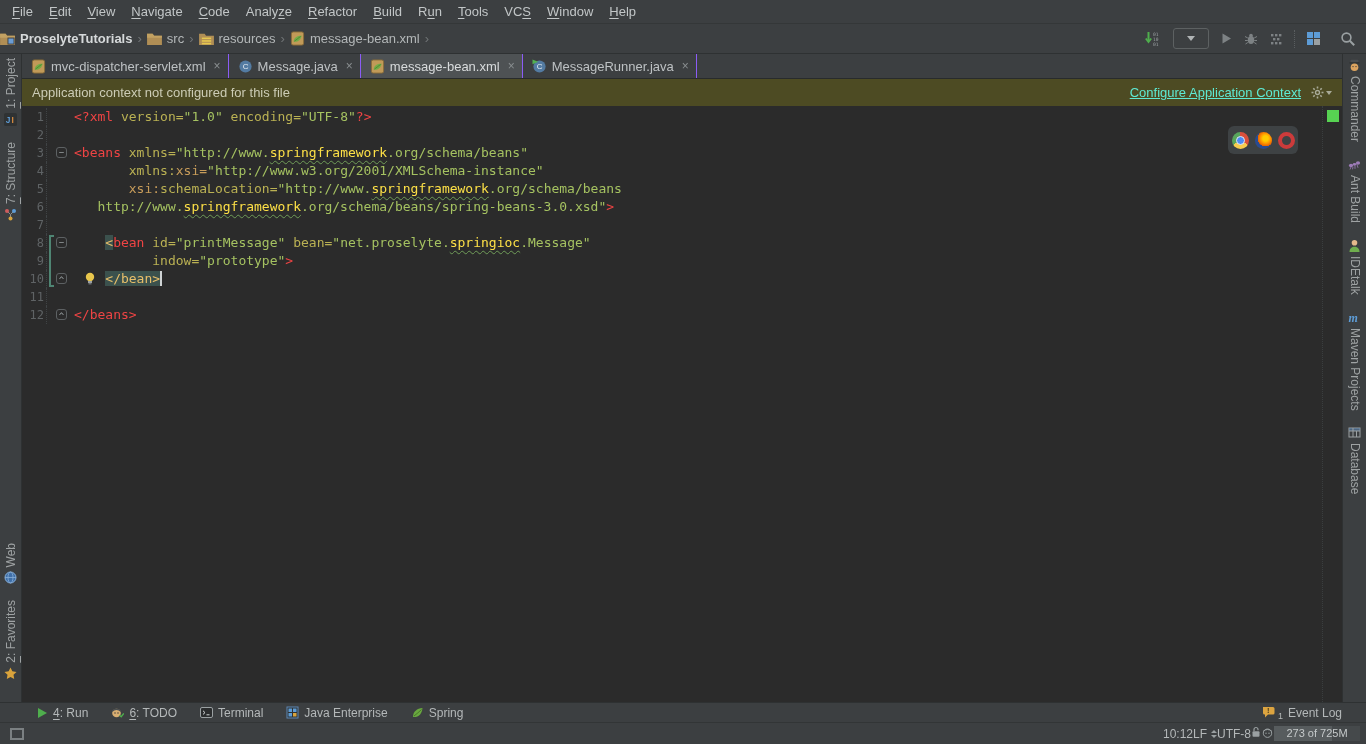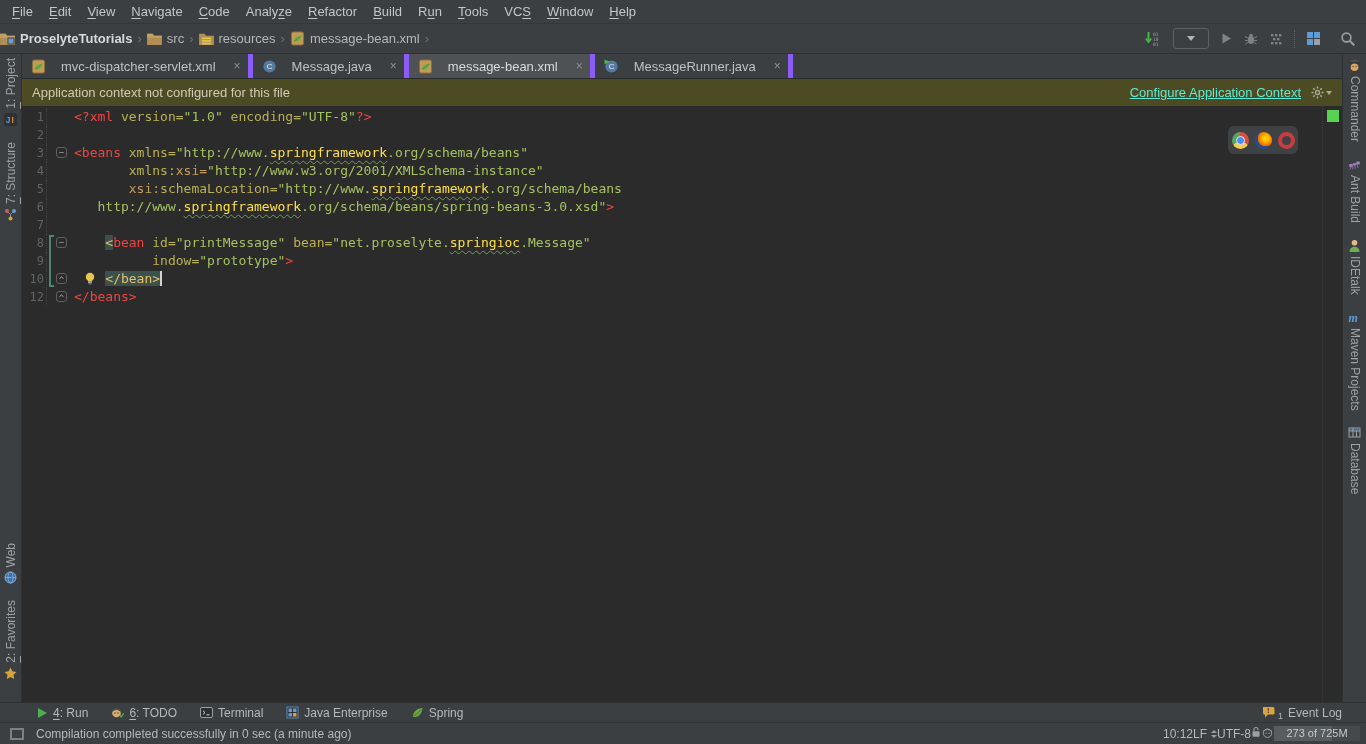--- a/index.html
+++ b/index.html
@@ -30,21 +30,21 @@
   #right-strip { width:24px; border-left:1px solid #2e3132; padding:5px 0 6px 0; }
   .strip-item { display:flex; flex-direction:column; align-items:center; gap:4px; margin-bottom:16px; }
   .vtext-l { writing-mode:vertical-rl; transform:rotate(180deg); font-size:12px; color:#9fa3a4; }
   .vtext-r { writing-mode:vertical-rl; font-size:12px; color:#9fa3a4; }
   .strip-spacer { margin-top:auto; }
 
   #center { flex:1; display:flex; flex-direction:column; min-width:0; }
 
   
   #tabbar { height:25px; background:#3c3f41; display:flex; align-items:stretch; border-bottom:1px solid #282b2c; }
-  .tab { display:flex; align-items:center; gap:15px; padding:0 7px 0 9px; font-size:13px; color:#bdc1c3; background:#3c3f41; border-right:5px solid #8b5cf6; cursor:default; }
+  .tab { display:flex; align-items:center; gap:5px; padding:0 7px 0 9px; font-size:13px; color:#bdc1c3; background:#3c3f41; border-right:1px solid #8b5cf6; cursor:default; }
   .tab.active { background:#4e5254; color:#d8dbdc; }
   .tab-close { color:#8a8f91; font-size:12px; margin-left:3px; }
 
   
   #banner { height:27px; background:#4d4b23; display:flex; align-items:center; padding:0 10px; font-size:13px; color:#ccccb6; }
   #banner-link { margin-left:auto; color:#5eead4; text-decoration:underline; cursor:pointer; }
   #banner-gear { display:flex; align-items:center; gap:2px; margin-left:10px; }
   #banner-gear .drop { width:0;height:0;border-left:3px solid transparent;border-right:3px solid transparent;border-top:4px solid #a8aa98; }
 
   
@@ -397,20 +397,25 @@
               <span class="fold-box" style="line-height: 12px;">^</span>
             </span>
             <span class="bulb"><svg width="12" height="14" viewBox="0 0 12 14">
                 <circle cx="6" cy="5" r="4.2" fill="#e8c64c"></circle>
                 <rect x="4" y="9" width="4" height="2" fill="#9aa0a2"></rect>
                 <rect x="4.5" y="11.2" width="3" height="1.2" fill="#7d8284"></rect>
               </svg></span>
             <span class="ln-code"><span class="tk-pl">    </span><span class="tk-taghl">&lt;/bean&gt;</span><span class="caret"></span></span>
           </div>
           <div class="row">
+            <span class="ln-num">11</span>
+            <span class="ln-fold"></span>
+            <span class="ln-code"></span>
+          </div>
+          <div class="row">
             <span class="ln-num">12</span>
             <span class="ln-fold">
               <span class="fold-box" style="line-height: 12px;">^</span>
             </span>
             <span class="ln-code"><span class="tk-tag">&lt;/beans&gt;</span></span>
           </div>
         </div>
       <div id="browser-popup">
         <span class="chrome"></span>
         <span class="firefox"></span>
@@ -544,21 +549,20 @@
         <path d="M1 1 h10 a1.5 1.5 0 0 1 1.5 1.5 V7 a1.5 1.5 0 0 1 -1.5 1.5 H6 L3 11.5 V8.5 H2.5 A1.5 1.5 0 0 1 1 7 Z" fill="#dca440"></path>
         <text x="5" y="7.4" font-size="7.5" font-weight="bold" fill="#43391c" font-family="Liberation Sans">!</text>
       </svg>
     <span class="badge">1</span>
     <span>Event Log</span>
   </span>
 </div>
 
 <div id="statusbar">
   <span id="sb-toggle"></span>
-  <span>Compilation completed successfully in 0 sec (a minute ago)</span>
   <div id="sb-right">
     <span>10:12</span>
     <span style="display:flex;align-items:center">
       <span>LF</span>
       <span class="updown">
           <i class="up"></i>
           <i class="dn"></i>
         </span>
     </span>
     <span>UTF-8</span>

